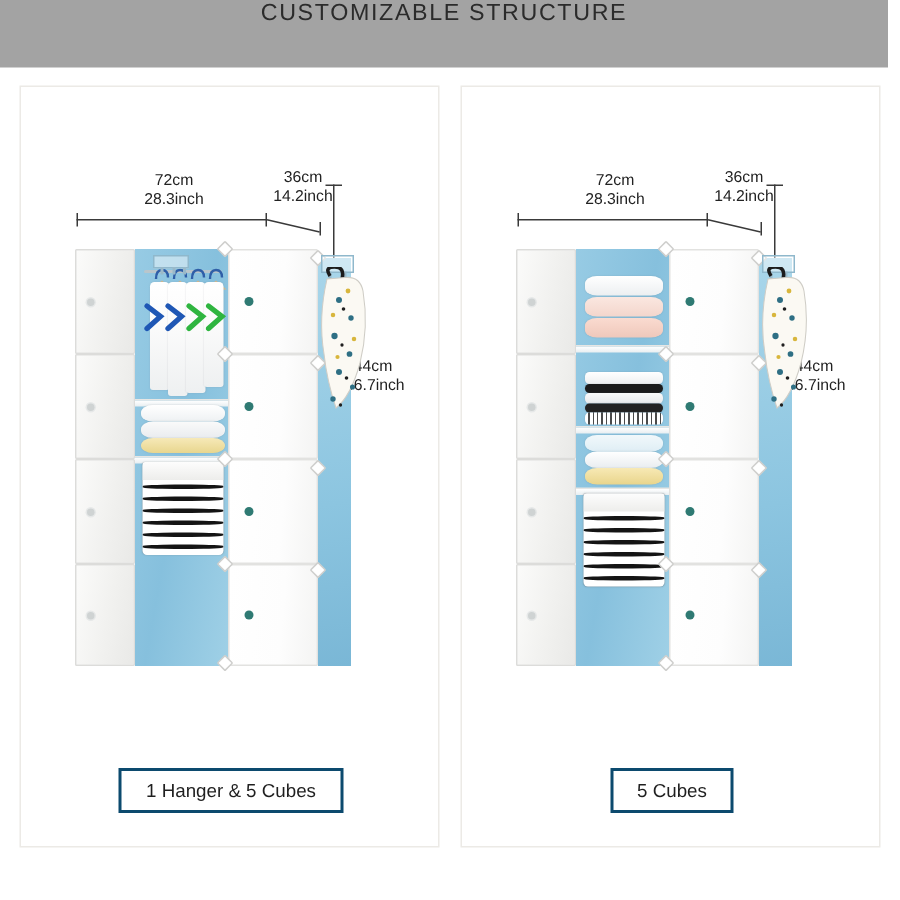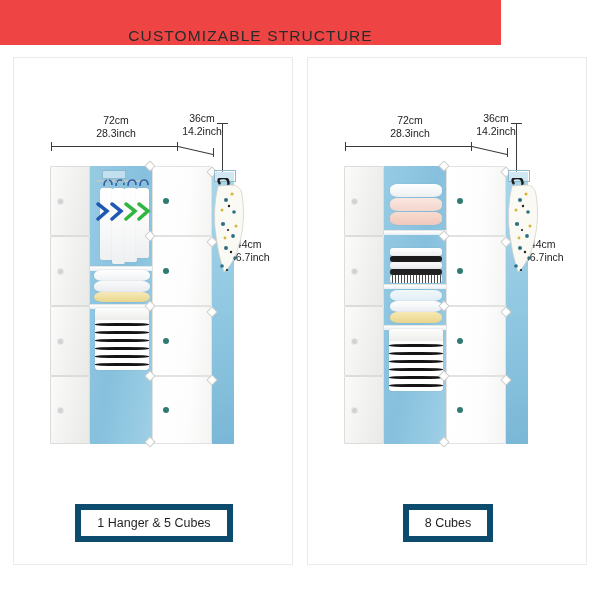--- a/index.html
+++ b/index.html
@@ -4,23 +4,23 @@
 <style>
   html,body{margin:0;padding:0;}
   body{
     width:600px;height:600px;
     background:#ffffff;
     font-family:"Liberation Sans", sans-serif;
     overflow:hidden;
     position:relative;
   }
   .header-band{
-    position:absolute;left:0;top:0;width:501px;height:45px;
-    background:#ef4444;
-    display:flex;align-items:flex-end;justify-content:center;
+    position:absolute;left:0;top:0;width:592px;height:45px;
+    background:#a3a3a3;
+    display:flex;align-items:flex-start;justify-content:center;
   }
   .header-title{
     font-size:15.5px;letter-spacing:1.1px;color:#2b2b2b;
     font-weight:400;
   }
   .cards{
     position:absolute;left:0;top:57px;width:600px;height:525px;
     display:flex;justify-content:space-between;
   }
   .card{
@@ -136,21 +136,21 @@
   }
   .hookpin{position:absolute;width:2px;height:5px;background:#9ab9c9;bottom:-5px;}
   .scarf{position:absolute;z-index:8;}
 
   
   .caption-wrap{
     position:absolute;left:0;bottom:22px;width:280px;
     display:flex;justify-content:center;
   }
   .caption-box{
-    border:6px solid #0c4a6e;
+    border:2px solid #0c4a6e;
     padding:6px 16px;
     font-size:12.5px;color:#1f1f1f;
     background:#fff;
     white-space:nowrap;
   }
 </style>
 </head>
 <body>
 
 <div class="header-band">
@@ -442,17 +442,17 @@
         <g fill="#1f1f1f">
           <circle cx="21" cy="28" r="1.2"></circle>
             <circle cx="20" cy="52" r="1.1"></circle>
           <circle cx="23" cy="74" r="1.2"></circle>
             <circle cx="19" cy="92" r="1.1"></circle>
         </g>
       </svg>
     </div>
 
     <div class="caption-wrap">
-      <div class="caption-box">8 Cubes</div>
+      <div class="caption-box">5 Cubes</div>
     </div>
   </div>
 
 </div>
 
 </body></html>

